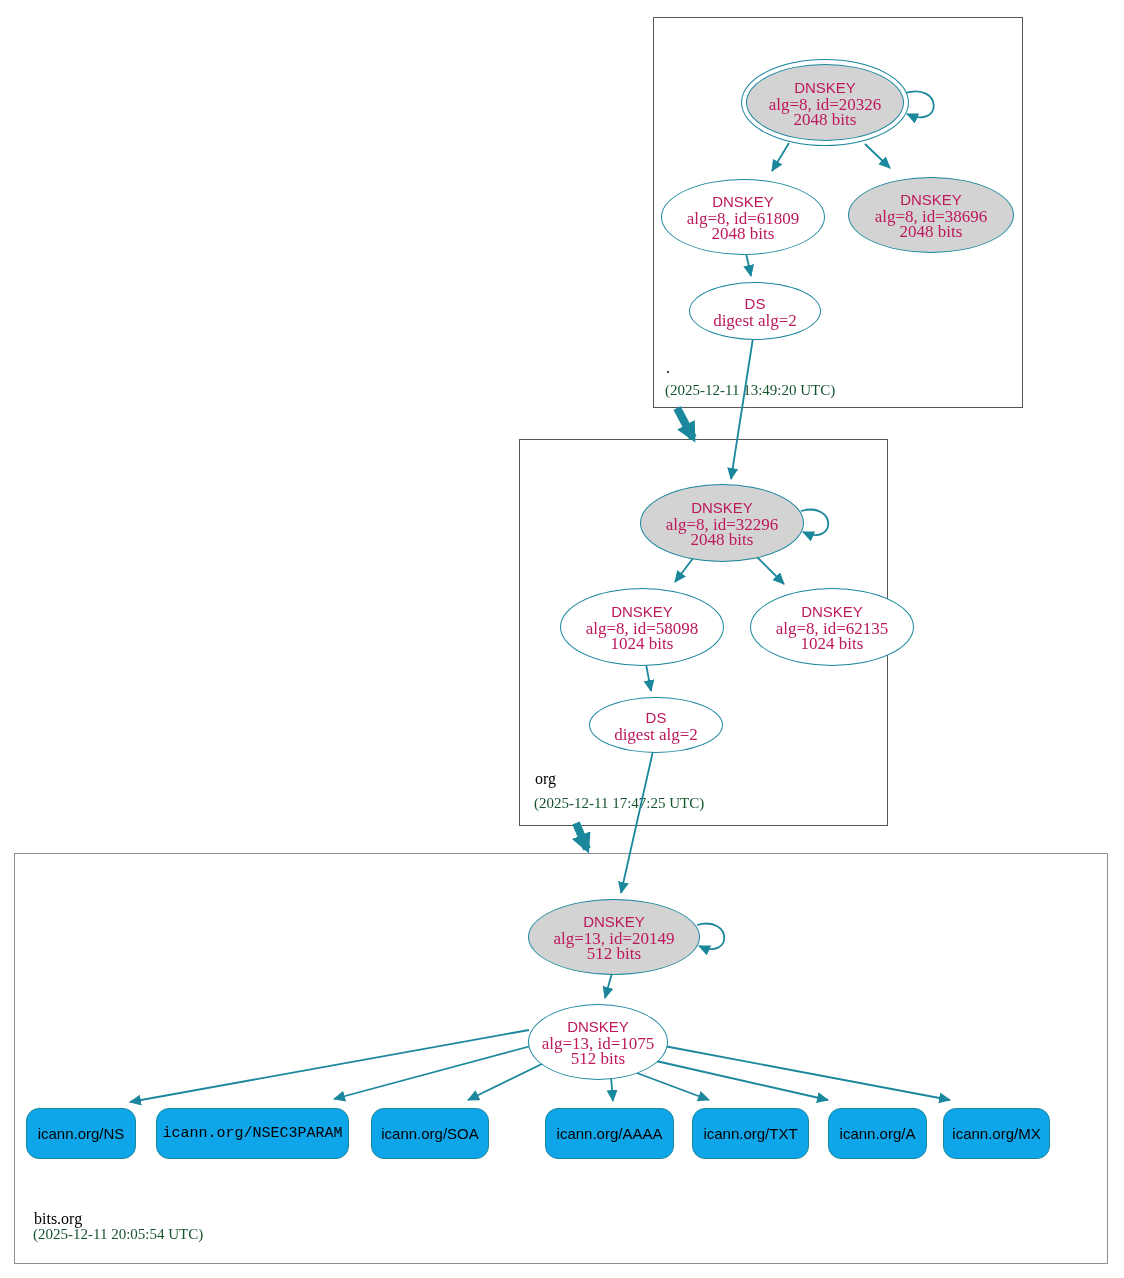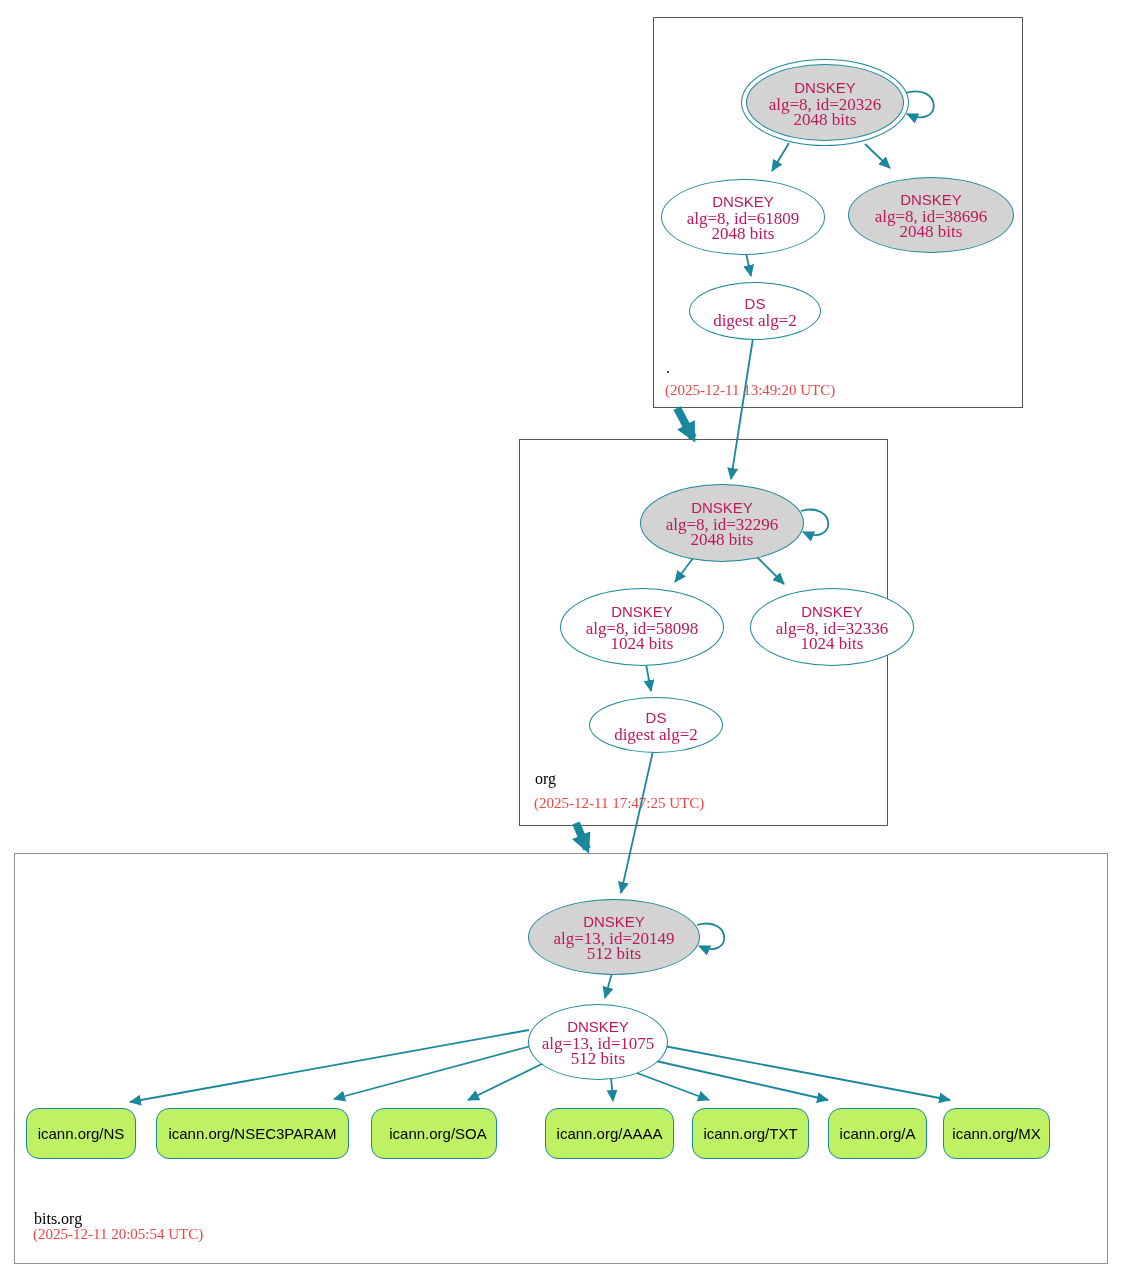--- a/index.html
+++ b/index.html
@@ -3,40 +3,40 @@
 <meta charset="utf-8">
 <style>
   html,body { margin:0; padding:0; background:#ffffff; }
   #canvas {
     position:relative; width:1124px; height:1278px; background:#ffffff;
     font-family:"Liberation Sans", sans-serif; overflow:hidden;
   }
   .zonebox { position:absolute; border:1px solid #565656; background:#ffffff; z-index:1; }
   .zonebox.light { border-color:#8f8f8f; }
   .zone-name { position:absolute; font-family:"Liberation Serif", serif; font-size:16px; color:#000; white-space:nowrap; }
-  .zone-ts   { position:absolute; font-family:"Liberation Serif", serif; font-size:15px; color:#ef4444; white-space:nowrap; }
+  .zone-ts   { position:absolute; font-family:"Liberation Serif", serif; font-size:15px; color:#14532d; white-space:nowrap; }
   #edges { position:absolute; left:0; top:0; z-index:2; pointer-events:none; }
   .node {
     position:absolute; z-index:3; border-radius:50%;
     border:1.8px solid #1a879c; background:#ffffff;
     display:flex; flex-direction:column; align-items:center; justify-content:center;
     text-align:center; color:#be185d;
   }
   .node.gray { background:#d3d3d3; }
   .node.outer-ring { background:#ffffff; display:block; }
   .node .inner-ring {
     position:absolute; left:4px; top:4px; right:4px; bottom:4px;
     border-radius:50%; border:1.8px solid #1a879c; background:#d3d3d3;
     display:flex; flex-direction:column; align-items:center; justify-content:center; text-align:center;
   }
   .node-title { font-family:"Liberation Sans", sans-serif; font-size:15px; line-height:18px; }
   .node-detail { font-family:"Liberation Serif", serif; font-size:17px; line-height:15px; }
   .rrset {
     position:absolute; z-index:3; top:1108px; height:49px;
-    border:1.8px solid #1a879c; border-radius:13px; background:#bef264;
+    border:1.8px solid #1a879c; border-radius:13px; background:#0ea5e9;
     display:flex; align-items:center; justify-content:center;
     font-family:"Liberation Sans", sans-serif; font-size:15px; color:#000; white-space:nowrap;
   }
 </style>
 </head>
 <body>
 
 <div id="canvas">
 
   <div class="zonebox" style="left:653px; top:17px; width:368px; height:389px;">
@@ -129,21 +129,21 @@
   </div>
 
   <div class="node" style="left:560px; top:588px; width:162px; height:76px;">
     <div class="node-title">DNSKEY</div>
     <div class="node-detail">alg=8, id=58098</div>
     <div class="node-detail">1024 bits</div>
   </div>
 
   <div class="node" style="left:750px; top:588px; width:162px; height:76px;">
     <div class="node-title">DNSKEY</div>
-    <div class="node-detail">alg=8, id=32336</div>
+    <div class="node-detail">alg=8, id=62135</div>
     <div class="node-detail">1024 bits</div>
   </div>
 
   <div class="node" style="left:589px; top:697px; width:132px; height:54px;">
     <div class="node-title">DS</div>
     <div class="node-detail">digest alg=2</div>
   </div>
 
   <div class="node gray" style="left:528px; top:899px; width:170px; height:74px;">
     <div class="node-title">DNSKEY</div>
@@ -151,20 +151,20 @@
     <div class="node-detail">512 bits</div>
   </div>
 
   <div class="node" style="left:528px; top:1004px; width:138px; height:74px;">
     <div class="node-title">DNSKEY</div>
     <div class="node-detail">alg=13, id=1075</div>
     <div class="node-detail">512 bits</div>
   </div>
 
   <div class="rrset" style="left:26px;  width:108px;">icann.org/NS</div>
-  <div class="rrset" style="left:156px; width:191px;">icann.org/NSEC3PARAM</div>
-  <div class="rrset" style="left:371px; width:116px;padding-left:8px;">icann.org/SOA</div>
+  <div class="rrset" style="left:156px; width:191px;font-family:Liberation Mono, monospace;">icann.org/NSEC3PARAM</div>
+  <div class="rrset" style="left:371px; width:116px;">icann.org/SOA</div>
   <div class="rrset" style="left:692px; width:115px;">icann.org/TXT</div>
   <div class="rrset" style="left:545px; width:127px;">icann.org/AAAA</div>
   <div class="rrset" style="left:828px; width:97px;">icann.org/A</div>
   <div class="rrset" style="left:943px; width:105px;">icann.org/MX</div>
 
 </div>
 
 </body></html>

